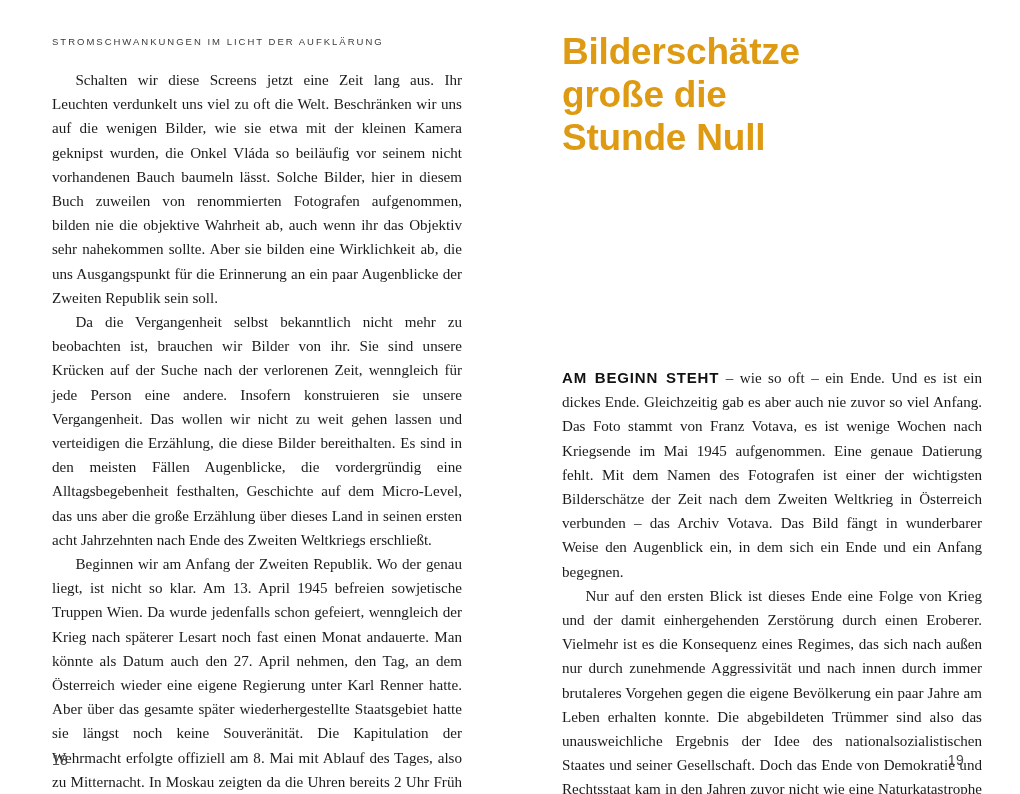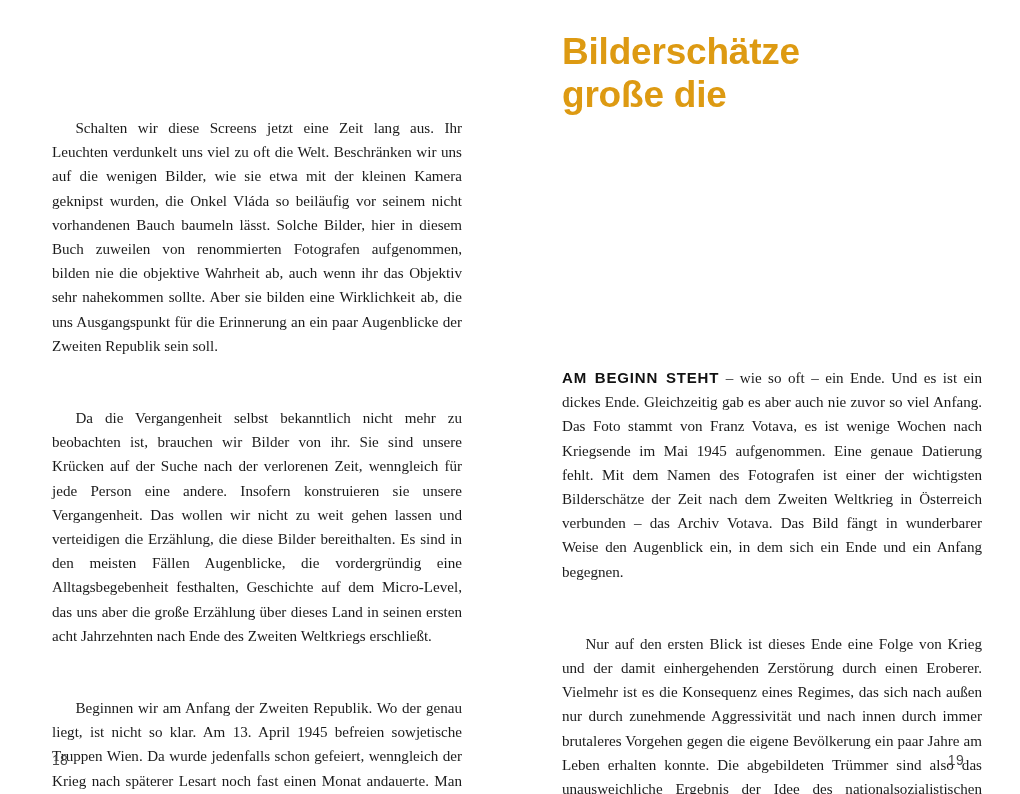--- a/index.html
+++ b/index.html
@@ -70,21 +70,20 @@
     margin: 0;
     text-align: justify;
     text-justify: inter-word;
     font-size: 15.1px;
     line-height: 24.2px;
     hyphens: manual;
     -webkit-hyphens: manual;
   }
   .bodytext p.indent {
     text-indent: 1.55em;
-    margin-top: 48px;
   }
 
   
   .headline {
     position: absolute;
     left: 52px;
     top: 30px;
     width: 430px;
     font-family: "Liberation Sans", sans-serif;
     font-weight: bold;
@@ -119,36 +118,38 @@
   .folio-left  { left: 52px; }
   .folio-right { right: 56px; margin-top: 33px; }
 </style>
 </head>
 <body>
 
 <div class="spread">
 
   <div class="page-left">
 
+    <div class="running-head">Stromschwankungen im Licht der Aufklärung</div>
 
     <div class="col-left bodytext">
       <p class="indent">Schalten wir diese Screens jetzt eine Zeit lang aus. Ihr Leuchten verdunkelt uns viel zu oft die Welt. Beschränken wir uns auf die wenigen Bilder, wie sie etwa mit der kleinen Kamera geknipst wurden, die Onkel Vláda so beiläufig vor seinem nicht vorhandenen Bauch baumeln lässt. Solche Bilder, hier in diesem Buch zuweilen von renommierten Fotografen aufgenommen, bilden nie die objektive Wahrheit ab, auch wenn ihr das Objektiv sehr nahekommen sollte. Aber sie bilden eine Wirklichkeit ab, die uns Ausgangspunkt für die Erinnerung an ein paar Augenblicke der Zweiten Republik sein soll.</p>
       <p class="indent">Da die Vergangenheit selbst bekanntlich nicht mehr zu beobachten ist, brauchen wir Bilder von ihr. Sie sind unsere Krücken auf der Suche nach der verlorenen Zeit, wenngleich für jede Person eine andere. Insofern konstruieren sie unsere Vergangenheit. Das wollen wir nicht zu weit gehen lassen und verteidigen die Erzählung, die diese Bilder bereithalten. Es sind in den meisten Fällen Augenblicke, die vordergründig eine Alltagsbegebenheit festhalten, Geschichte auf dem Micro-Level, das uns aber die große Erzählung über dieses Land in seinen ersten acht Jahrzehnten nach Ende des Zweiten Weltkriegs erschließt.</p>
       <p class="indent">Beginnen wir am Anfang der Zweiten Republik. Wo der genau liegt, ist nicht so klar. Am 13. April 1945 befreien sowjetische Truppen Wien. Da wurde jedenfalls schon gefeiert, wenngleich der Krieg nach späterer Lesart noch fast einen Monat andauerte. Man könnte als Datum auch den 27. April nehmen, den Tag, an dem Österreich wieder eine eigene Regierung unter Karl Renner hatte. Aber über das gesamte später wiederhergestellte Staatsgebiet hatte sie längst noch keine Souveränität. Die Kapitulation der Wehrmacht erfolgte offiziell am 8. Mai mit Ablauf des Tages, also zu Mitternacht. In Moskau zeigten da die Uhren bereits 2 Uhr Früh – und damit den 9. Mai an.</p>
 
     </div>
 
     <div class="folio folio-left">18</div>
   </div>
 
   <div class="page-right">
 
     <div class="headline">
       <span class="hl-line">Bilderschätze</span>
       <span class="hl-line">große die</span>
+      <span class="hl-line">Stunde Null</span>
     </div>
 
     <div class="col-right bodytext">
       <p><span class="leadin">AM BEGINN STEHT</span><span> – wie so oft – ein Ende. Und es ist ein dickes Ende. Gleichzeitig gab es aber auch nie zuvor so viel Anfang. Das Foto stammt von Franz Votava, es ist wenige Wochen nach Kriegsende im Mai 1945 aufgenommen. Eine genaue Datierung fehlt. Mit dem Namen des Fotografen ist einer der wichtigsten Bilderschätze der Zeit nach dem Zweiten Weltkrieg in Österreich verbunden – das Archiv Votava. Das Bild fängt in wunderbarer Weise den Augenblick ein, in dem sich ein Ende und ein Anfang begegnen.</span></p>
       <p class="indent">Nur auf den ersten Blick ist dieses Ende eine Folge von Krieg und der damit einhergehenden Zerstörung durch einen Eroberer. Vielmehr ist es die Konsequenz eines Regimes, das sich nach außen nur durch zunehmende Aggressivität und nach innen durch immer brutaleres Vorgehen gegen die eigene Bevölkerung ein paar Jahre am Leben erhalten konnte. Die abgebildeten Trümmer sind also das unausweichliche Ergebnis der Idee des nationalsozialistischen Staates und seiner Gesellschaft. Doch das Ende von Demokratie und Rechtsstaat kam in den Jahren zuvor nicht wie eine Naturkatastrophe über das Land.</p>
     </div>
 
     <div class="folio folio-right">19</div>
   </div>
 

